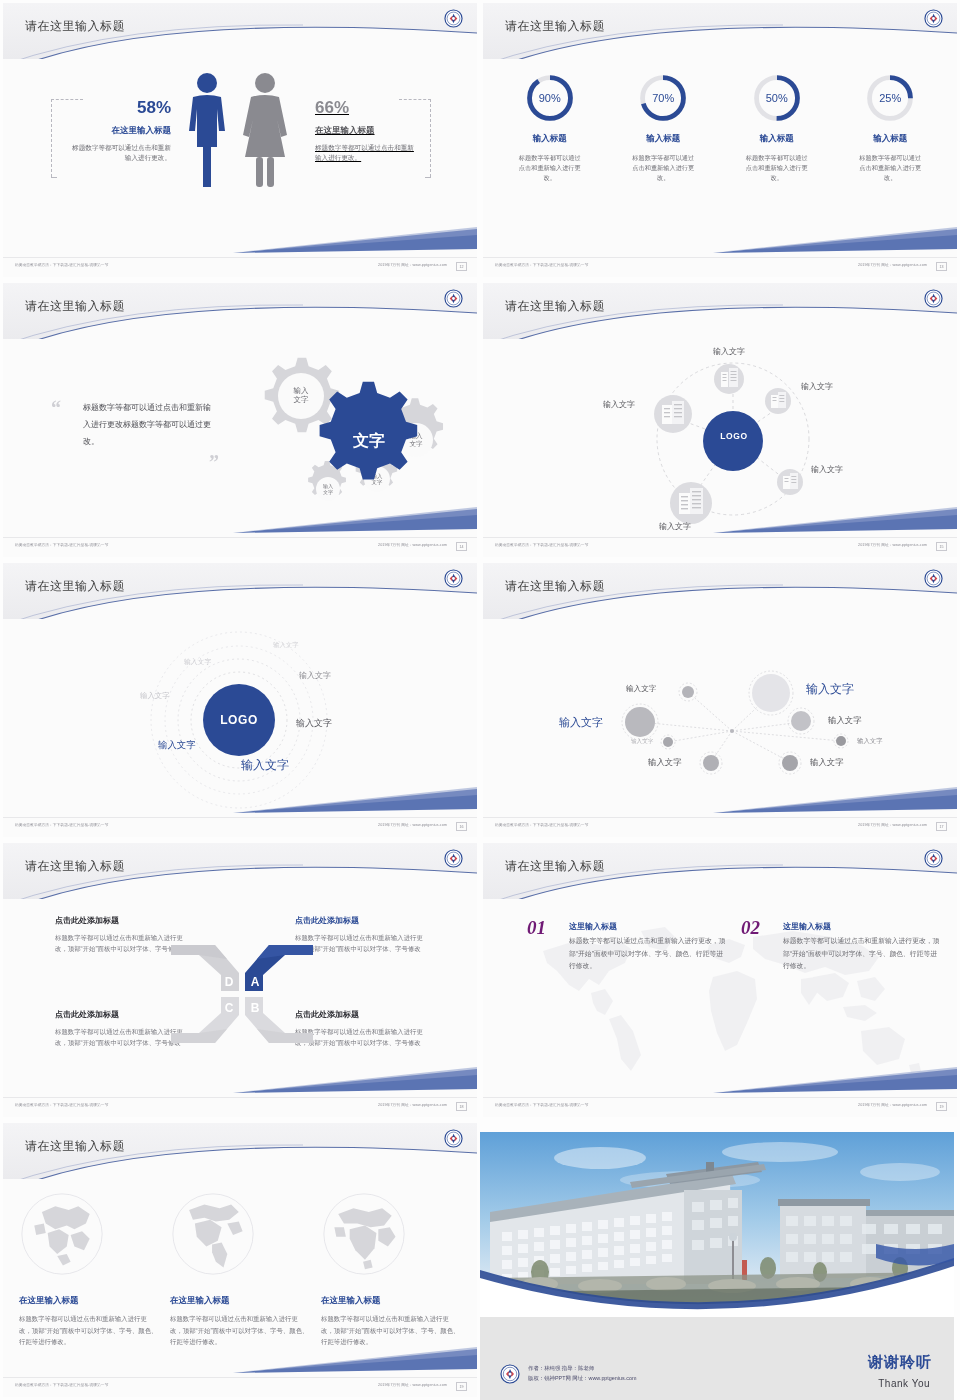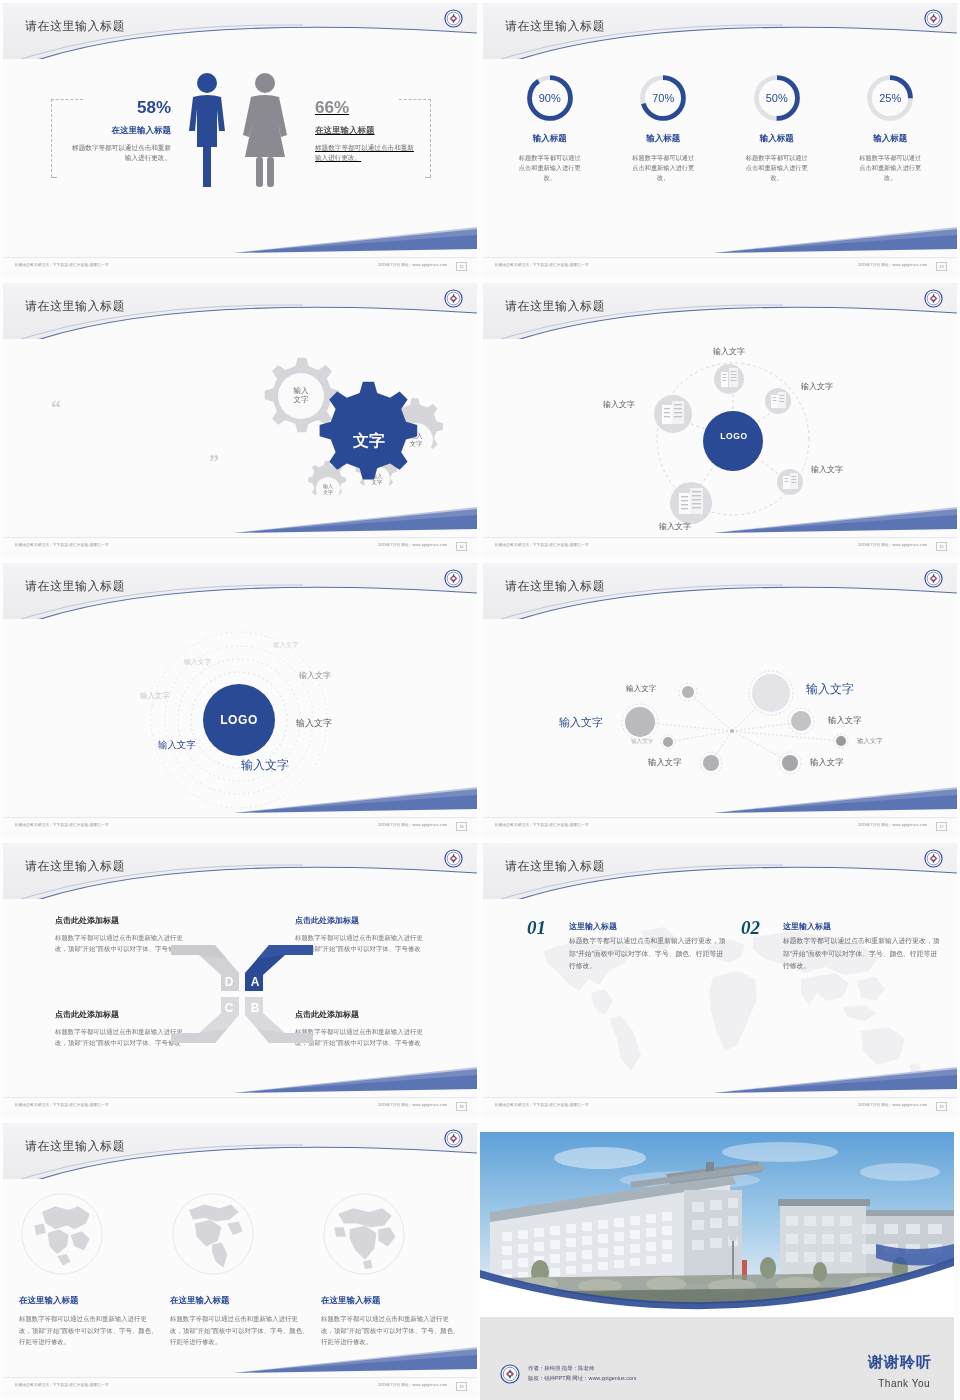--- a/index.html
+++ b/index.html
@@ -136,21 +136,21 @@
   .s7-h { font-size:8px; font-weight:bold; margin-bottom:6px; }
   .s7-h.dark { color:#2f2f35; }
   .s7-h.blue { color:#2b4a95; }
   .s7-p { font-size:6.4px; color:#73737a; line-height:1.75; }
   .s7-center { position:absolute; left:166px; top:40px; width:146px; height:110px; }
   
   .s8-map { position:absolute; left:30px; top:20px; width:420px; height:170px;
     opacity:.5; }
   .s8-col { position:absolute; top:18px; width:200px; }
   .s8-num { position:absolute; left:0; top:0; font-size:19px; font-style:italic;
-    font-weight:bold; color:#0c4a6e; font-family:"Liberation Serif",serif; }
+    font-weight:bold; color:#701a75; font-family:"Liberation Serif",serif; }
   .s8-h { position:absolute; left:42px; top:4px; font-size:8px;
     font-weight:bold; color:#2b4a95; }
   .s8-p { position:absolute; left:42px; top:18px; width:158px;
     font-size:6.8px; color:#6c6c72; line-height:1.85; }
   
   .s9-row { position:absolute; left:16px; top:12px; width:442px;
     display:flex; justify-content:space-between; }
   .s9-item { width:140px; }
   .s9-globe { width:86px; height:86px; margin:0 auto 14px; }
   .s9-h { font-size:8.5px; font-weight:bold; color:#2b4a95; margin-bottom:6px; }
@@ -336,20 +336,21 @@
       <svg class="logo" viewBox="0 0 40 40">
         <circle cx="20" cy="20" r="18" fill="#fff" stroke="#2b4a95" stroke-width="2.4"></circle>
         <circle cx="20" cy="20" r="13.5" fill="#fff" stroke="#2b4a95" stroke-width="1.2"></circle>
         <path d="M12 20 Q20 8 28 20 Q20 32 12 20 Z" fill="#c8252c" opacity="0.85"></path>
         <path d="M20 10 Q26 18 20 30 Q14 22 20 10 Z" fill="#2b4a95"></path>
         <circle cx="20" cy="20" r="3" fill="#fff"></circle>
       </svg>
 
       <div class="body-area">
         <div class="s3-quote-open">“</div>
+        <div class="s3-text">标题数字等都可以通过点击和重新输入进行更改标题数字等都可以通过更改。</div>
         <div class="s3-quote-close">”</div>
 
         <svg class="s3-gears" viewBox="0 0 230 180">
 
           <g>
             <path d="M53,8 l7,0 l2,7 l8,3 l6,-4 l5,5 l-4,6 l3,8 l7,2 l0,7 l-7,2 l-3,8 l4,6 l-5,5 l-6,-4 l-8,3 l-2,7 l-7,0 l-2,-7 l-8,-3 l-6,4 l-5,-5 l4,-6 l-3,-8 l-7,-2 l0,-7 l7,-2 l3,-8 l-4,-6 l5,-5 l6,4 l8,-3 Z" fill="#d6d6da" transform="translate(5,5) scale(1.22)"></path>
             <circle cx="73" cy="53" r="23" fill="#fafafa"></circle>
           </g>
           <text x="73" y="50" font-size="7.5" fill="#6c6c72" text-anchor="middle">输入</text>
           <text x="73" y="59" font-size="7.5" fill="#6c6c72" text-anchor="middle">文字</text>

